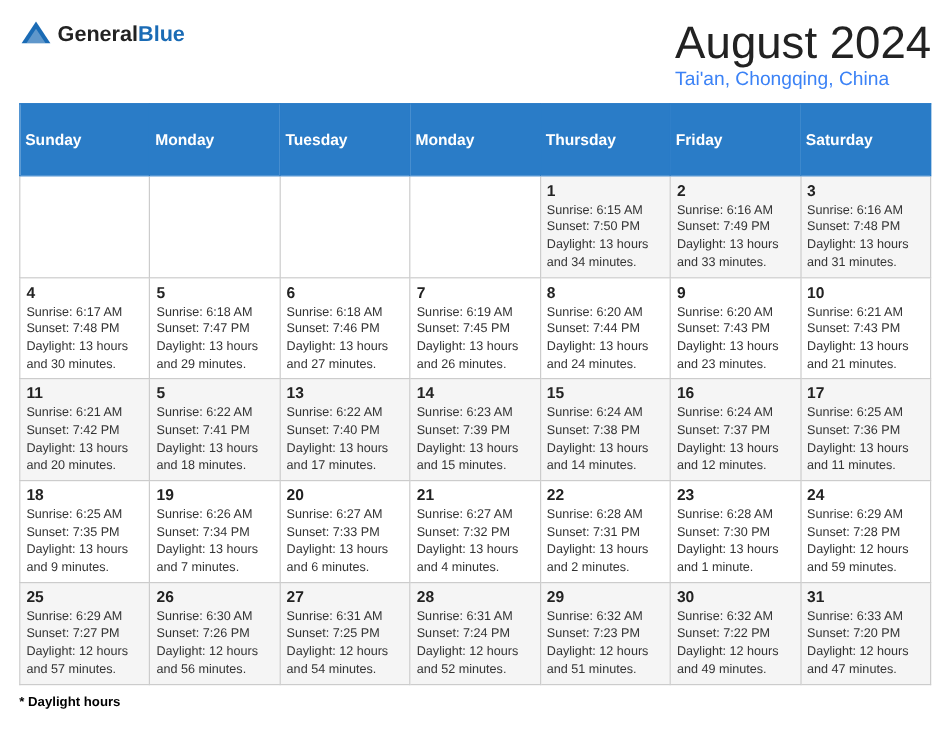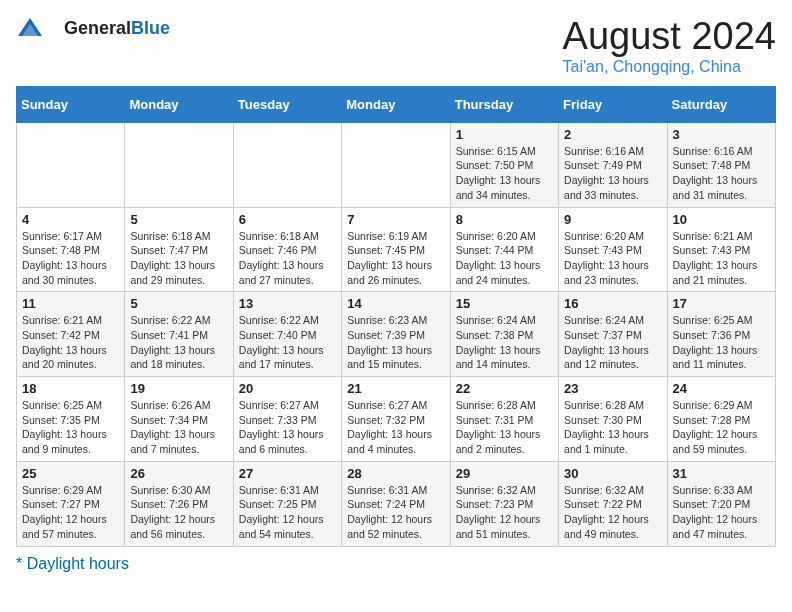--- a/index.html
+++ b/index.html
@@ -12,21 +12,21 @@
     }
     .header-area {
       display: flex;
       justify-content: space-between;
       align-items: flex-start;
       margin-bottom: 10px;
     }
     .logo {
       display: flex;
       align-items: center;
-      gap: 20px;
+      gap: 4px;
     }
     .logo-icon {
       width: 28px;
       height: 24px;
     }
     .title-area {
       text-align: left;
     }
     .main-title {
       font-size: 38px;
@@ -39,21 +39,21 @@
       color: #3b82f6;
     }
     .calendar {
       width: 100%;
       border-collapse: collapse;
       font-size: 11px;
     }
     .calendar thead th {
       background: #2a7cc7;
       color: #fff;
-      padding: 10px 4px;
+      padding: 22px 4px;
       text-align: left;
       font-size: 13px;
       font-weight: bold;
       border: 1px solid #2a7cc7;
     }
     .calendar tbody td {
       vertical-align: top;
       border: 1px solid #ccc;
       padding: 4px 5px;
       width: 108px;
@@ -76,22 +76,23 @@
     .day-info {
       color: #333;
       font-size: 10.5px;
       line-height: 1.4;
     }
     .empty-cell {
       background: #fff !important;
     }
     .footer-note {
       margin-top: 8px;
-      font-size: 16px;
-      color: #0369a1;
+      font-size: 11px;
+      color: #000000;
+      font-weight: bold;
     }
   </style>
 </head>
 <body>
 
 <div class="header-area">
   <div class="logo">
     <svg class="logo-icon" viewBox="0 0 28 24" xmlns="http://www.w3.org/2000/svg">
       <polygon points="14,2 26,20 2,20" fill="#1a6bb5"></polygon>
       <polygon points="14,8 22,20 6,20" fill="#fff" opacity="0.3"></polygon>

